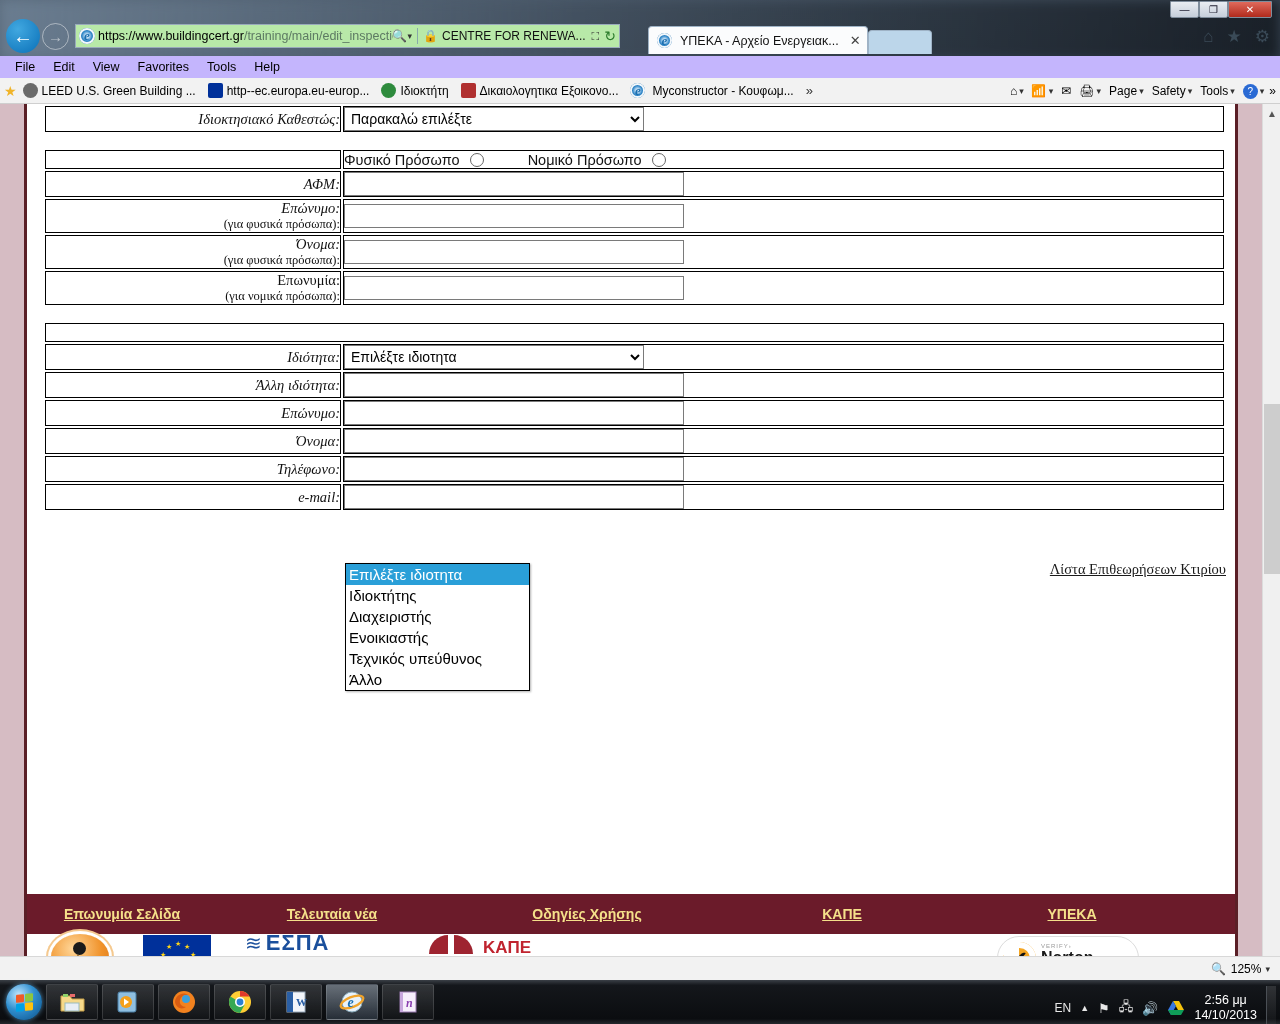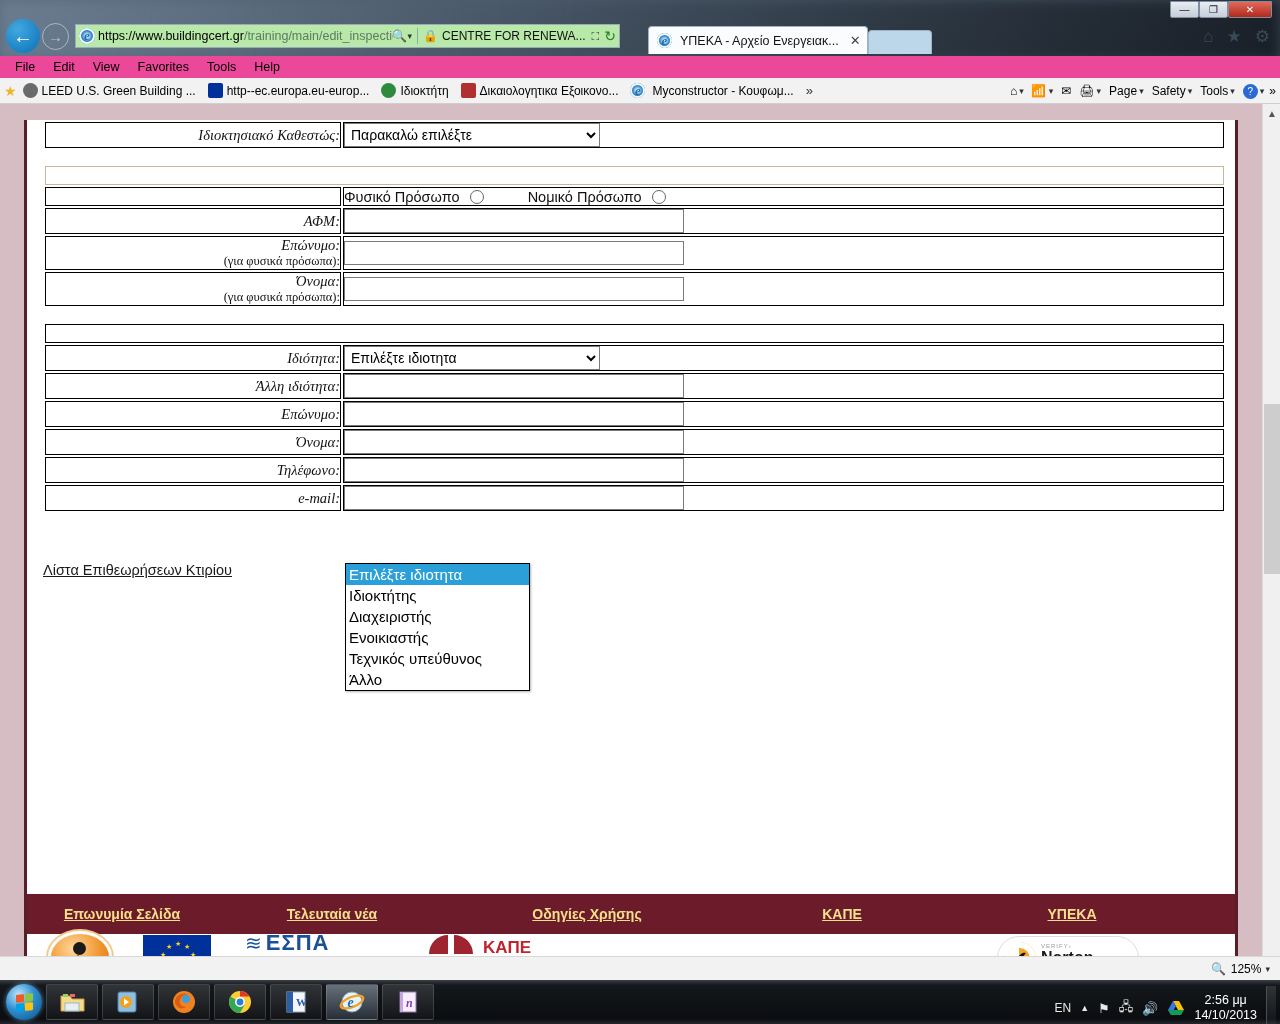--- a/index.html
+++ b/index.html
@@ -99,21 +99,21 @@
     border-radius:4px 4px 0 0;
   }
   .tb-right-icons{
     position:absolute; right:10px; top:26px; display:flex; gap:13px; align-items:center;
     color:#3a4a57; font-size:17px;
   }
 
   
   .menubar {
     position:absolute; left:0; top:56px; width:1280px; height:22px;
-    background:#ec4899; display:flex; align-items:center; gap:0; padding-left:6px;
+    background:#c4b5fd; display:flex; align-items:center; gap:0; padding-left:6px;
     font-size:12.5px; color:#000;
   }
   .menubar span { padding:0 9px; }
 
   
   .favbar {
     position:absolute; left:0; top:78px; width:1280px; height:26px;
     background:#f2f2f2; border-bottom:1px solid #cfcfcf;
     display:flex; align-items:center; font-size:12px; color:#000; padding-left:4px;
   }
@@ -134,21 +134,20 @@
   #pagebg {
     position:absolute; left:0; top:0; width:1262px; height:876px;
     background:#d6bcc3;
   }
   
   #content {
     position:absolute; left:24px; top:0; width:1214px; height:790px;
     background:#fff;
     border-left:3px solid #5a1f26;
     border-right:3px solid #5a1f26;
-    margin-top:16px;
   }
   .inner-frame {
     position:absolute; left:16px; top:0; width:1183px; background:#fff;
   }
 
   table.ftable { border-collapse:separate; border-spacing:2px; width:100%; }
   table.ftable td { border:1px solid #000; padding:0; background:#fff; }
 
   .lbl {
     background:#fffccc; text-align:right; padding:3px 6px 3px 4px;
@@ -157,21 +156,21 @@
   }
   .lbl.plain { background:#fff; }
   .lbl .sub { font-size:12.5px; font-style:normal; display:block; }
   .fld { padding:3px 4px; background:#fff; vertical-align:middle; }
 
   input.txt {
     width:340px; height:24px; border:1px solid #7a7a7a; background:#fff;
     font-family:"Liberation Sans",sans-serif; font-size:13px; padding:1px 3px;
   }
   select.sel {
-    width:256px; height:24px; border:1px solid #7a7a7a; background:#fff;
+    width:300px; height:24px; border:1px solid #7a7a7a; background:#fff;
     font-family:"Liberation Sans",sans-serif; font-size:14px; padding:1px 2px;
   }
   .sectionhdr {
     background:#6b1b2a; color:#fff; text-align:center; font-weight:bold; font-size:15px;
     padding:4px 0; border:1px solid #c8b69a;
   }
   .radio-row { font-family:"Liberation Sans",sans-serif; font-size:14.5px; color:#111; padding:4px 6px; }
   .radio-row .rb {
     display:inline-block; width:14px;height:14px;border:1px solid #666; border-radius:50%;
     background:#fff; vertical-align:-2px; margin-left:6px;
@@ -190,21 +189,21 @@
   }
   #dropdown .opt.sel { background:#2a9fd8; color:#fff; }
 
   
   .submitwrap { text-align:right; padding:18px 14px 0 0; }
   button.submitbtn {
     font-family:"Liberation Sans",sans-serif; font-size:14.5px;
     padding:5px 12px; border:1px solid #888; background:linear-gradient(#fbfbfb,#e2e2e2);
     color:#000;
   }
-  .listlink-wrap { text-align:left; padding:48px 0 0 0; }
+  .listlink-wrap { text-align:right; padding:48px 0 0 0;font-family:Liberation Serif, serif; }
   a.listlink { color:#1a1a1a; font-size:14.5px; text-decoration:underline; }
 
   
   #footer-nav {
     position:absolute; left:24px; top:790px; width:1214px; height:40px;
     background:#6b1b2a; border-left:3px solid #5a1f26; border-right:3px solid #5a1f26;
     display:flex; align-items:center;
   }
   #footer-nav .fn { color:#f5e08a; font-weight:bold; font-size:14px; text-decoration:underline;
     text-align:center; white-space:nowrap; }
@@ -450,23 +449,20 @@
               </select>
             </td>
           </tr>
         </tbody>
           </table>
 
         <div class="gap"></div>
 
         <table class="ftable">
           <tbody>
-              <tr>
-            <td colspan="2" class="sectionhdr" style="border:1px solid #c8b69a">Στοιχεία Ιδιοκτήτη</td>
-          </tr>
           <tr>
             <td class="lbl" style="width:296px">&nbsp;</td>
             <td class="radio-row">
               <span>Φυσικό Πρόσωπο</span>
               <span class="rb"></span>
               <span style="display:inline-block;width:36px"></span>
               <span>Νομικό Πρόσωπο</span>
               <span class="rb"></span>
             </td>
           </tr>
@@ -482,20 +478,29 @@
               <span class="sub">(για φυσικά πρόσωπα):</span>
             </td>
             <td class="fld">
               <input class="txt" type="text" value="" style="">
             </td>
           </tr>
           <tr>
             <td class="lbl">
               <span>Όνομα:</span>
               <span class="sub">(για φυσικά πρόσωπα):</span>
+            </td>
+            <td class="fld">
+              <input class="txt" type="text" value="" style="">
+            </td>
+          </tr>
+          <tr>
+            <td class="lbl">
+              <span style="font-style:normal">Επωνυμία:</span>
+              <span class="sub">(για νομικά πρόσωπα):</span>
             </td>
             <td class="fld">
               <input class="txt" type="text" value="" style="">
             </td>
           </tr>
         </tbody>
           </table>
 
         <div class="gap"></div>
 

